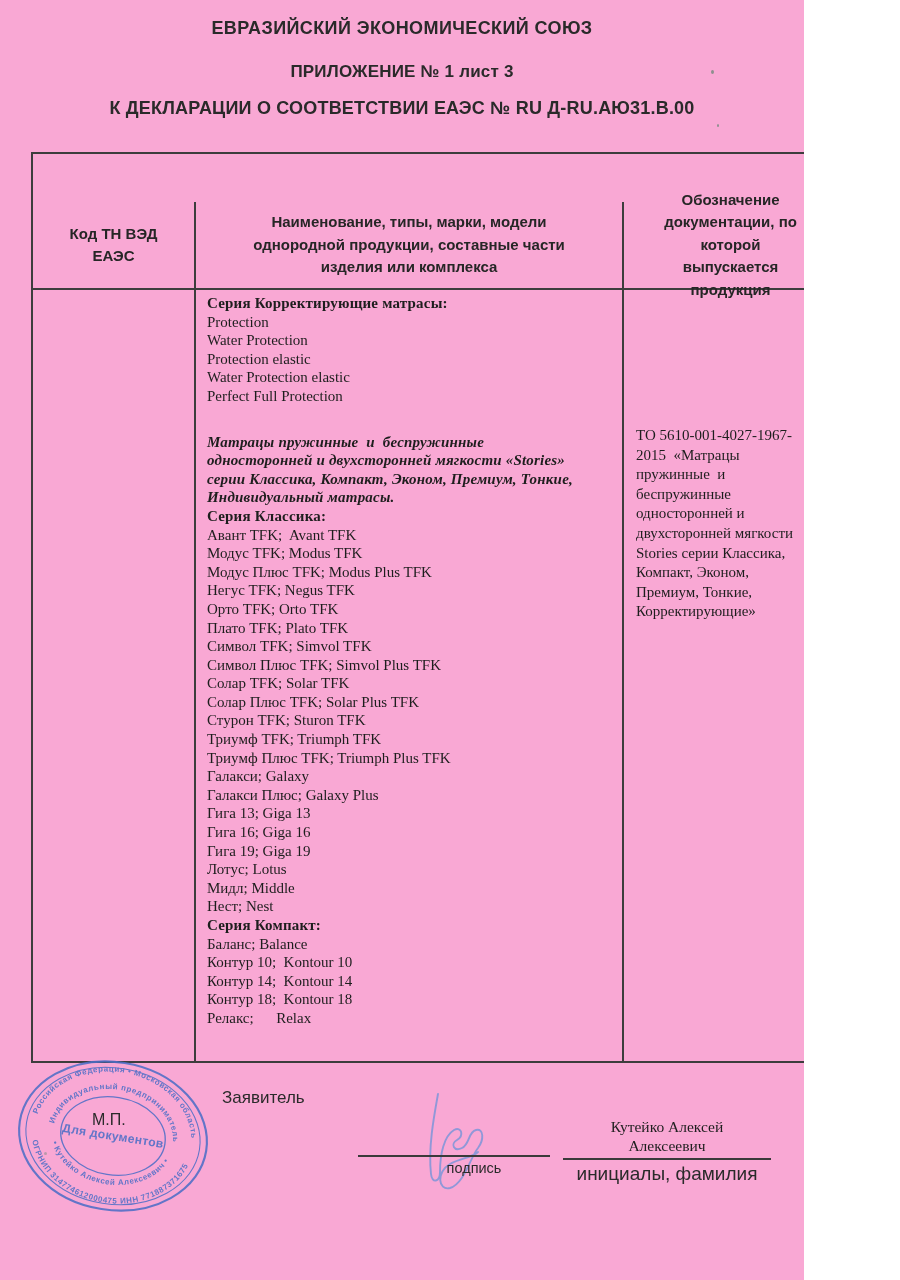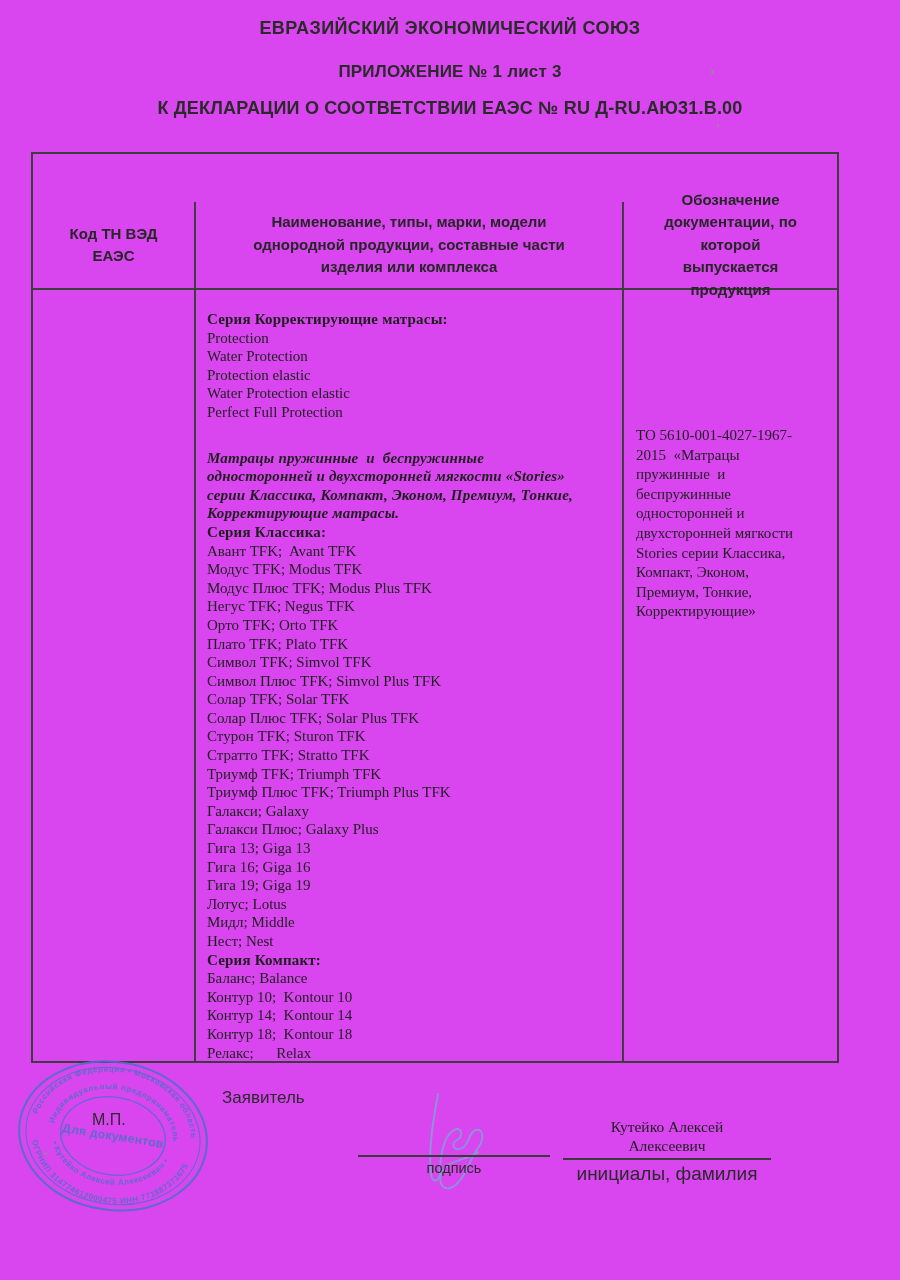--- a/index.html
+++ b/index.html
@@ -1,19 +1,19 @@
 <!DOCTYPE html>
 <html><head>
 <meta charset="utf-8">
 <style>
   * { margin:0; padding:0; box-sizing:border-box; }
   html,body { background:#ffffff; }
   .page {
-    position:relative; width:900px; height:1280px;
-    background:#d946ef; overflow:hidden;
+    position:relative; width:804px; height:1280px;
+    background:#f9a8d4; overflow:hidden;
     font-family:"Liberation Serif", serif; color:#1e1e1e;
   }
   .title {
     position:absolute; left:0; width:100%; text-align:center;
     font-family:"Liberation Sans", sans-serif; font-weight:bold; color:#2a2a2a;
   }
   .title-1 { top:18px;  font-size:18px; letter-spacing:.4px; }
   .title-2 { top:62px;  font-size:17px; letter-spacing:.2px; }
   .title-3 { top:98px;  font-size:18px; letter-spacing:.2px; }
 
@@ -26,21 +26,21 @@
   }
   .cell { border-color:#3d3d3d; }
   .br { border-right:2px solid #3d3d3d; }
   .bb { border-bottom:2px solid #3d3d3d; }
   .th {
     font-family:"Liberation Sans", sans-serif; font-weight:bold; font-size:15px;
     line-height:1.5; color:#262626;
     display:flex; align-items:center; justify-content:center;
     text-align:center; white-space:pre-line; padding:4px 8px;margin-top:48px;
   }
-  .td-products { padding:20px 6px 0 11px; font-size:15px; line-height:18.6px; }
+  .td-products { padding:4px 6px 0 11px; font-size:15px; line-height:18.6px; }
   .product-line { white-space:pre-wrap; min-height:18.6px; }
   .product-line.bold { font-weight:bold; letter-spacing:.2px; }
   .product-line.bolditalic { font-weight:bold; font-style:italic; letter-spacing:.2px; }
   .product-line.blank { height:27px; }
   .td-doc { padding:116px 6px 0 12px; font-size:15px; line-height:19.6px;margin-top:20px; }
   .doc-line { white-space:pre-wrap; }
 
   .stamp {
     position:absolute; left:6px; top:1052px; width:214px; height:168px;
     transform:rotate(9deg); opacity:.88;
@@ -57,21 +57,21 @@
   .mp {
     position:absolute; left:92px; top:1111px;
     font-family:"Liberation Sans", sans-serif; font-size:16px; color:#2a2a2a;
   }
   .applicant {
     position:absolute; left:222px; top:1088px;
     font-family:"Liberation Sans", sans-serif; font-size:17px; color:#2a2a2a;
   }
   .sig-line  { position:absolute; left:358px; top:1155px; width:192px; border-top:2px solid #3a3a3a; }
   .sig-caption {
-    position:absolute; left:358px; top:1160px; width:192px; text-align:center;
+    position:absolute; left:378px; top:1160px; width:192px; text-align:center;
     font-family:"Liberation Sans", sans-serif; font-size:14.5px; color:#2a2a2a;
   }
   .sig { position:absolute; left:410px; top:1088px; width:94px; height:106px; }
   .sig path { fill:none; stroke:#8a97d8; stroke-width:1.9; stroke-linecap:round; opacity:.95; }
   .name-line { position:absolute; left:563px; top:1158px; width:208px; border-top:2px solid #3a3a3a; }
   .name {
     position:absolute; left:563px; top:1117px; width:208px; text-align:center;
     font-size:15.5px; line-height:19px; color:#1f1f1f;text-decoration:underline;
   }
   .name span { display:inline-block; max-width:178px; }
@@ -110,34 +110,33 @@
         <div class="product-line bold">Серия Корректирующие матрасы:</div>
         <div class="product-line normal">Protection</div>
         <div class="product-line normal">Water Protection</div>
         <div class="product-line normal">Protection elastic</div>
         <div class="product-line normal">Water Protection elastic</div>
         <div class="product-line normal">Perfect Full Protection</div>
         <div class="product-line blank"></div>
         <div class="product-line bolditalic">Матрацы пружинные  и  беспружинные</div>
         <div class="product-line bolditalic">односторонней и двухсторонней мягкости «Stories»</div>
         <div class="product-line bolditalic">серии Классика, Компакт, Эконом, Премиум, Тонкие,</div>
-        <div class="product-line bolditalic">Корректирующие матрасы.</div>
+        <div class="product-line bolditalic">Индивидуальный матрасы.</div>
         <div class="product-line bold">Серия Классика:</div>
         <div class="product-line normal">Авант TFK;  Avant TFK</div>
         <div class="product-line normal">Модус TFK; Modus TFK</div>
         <div class="product-line normal">Модус Плюс TFK; Modus Plus TFK</div>
         <div class="product-line normal">Негус TFK; Negus TFK</div>
         <div class="product-line normal">Орто TFK; Orto TFK</div>
         <div class="product-line normal">Плато TFK; Plato TFK</div>
         <div class="product-line normal">Символ TFK; Simvol TFK</div>
         <div class="product-line normal">Символ Плюс TFK; Simvol Plus TFK</div>
         <div class="product-line normal">Солар TFK; Solar TFK</div>
         <div class="product-line normal">Солар Плюс TFK; Solar Plus TFK</div>
         <div class="product-line normal">Стурон TFK; Sturon TFK</div>
-        <div class="product-line normal">Стратто TFK; Stratto TFK</div>
         <div class="product-line normal">Триумф TFK; Triumph TFK</div>
         <div class="product-line normal">Триумф Плюс TFK; Triumph Plus TFK</div>
         <div class="product-line normal">Галакси; Galaxy</div>
         <div class="product-line normal">Галакси Плюс; Galaxy Plus</div>
         <div class="product-line normal">Гига 13; Giga 13</div>
         <div class="product-line normal">Гига 16; Giga 16</div>
         <div class="product-line normal">Гига 19; Giga 19</div>
         <div class="product-line normal">Лотус; Lotus</div>
         <div class="product-line normal">Мидл; Middle</div>
         <div class="product-line normal">Нест; Nest</div>

